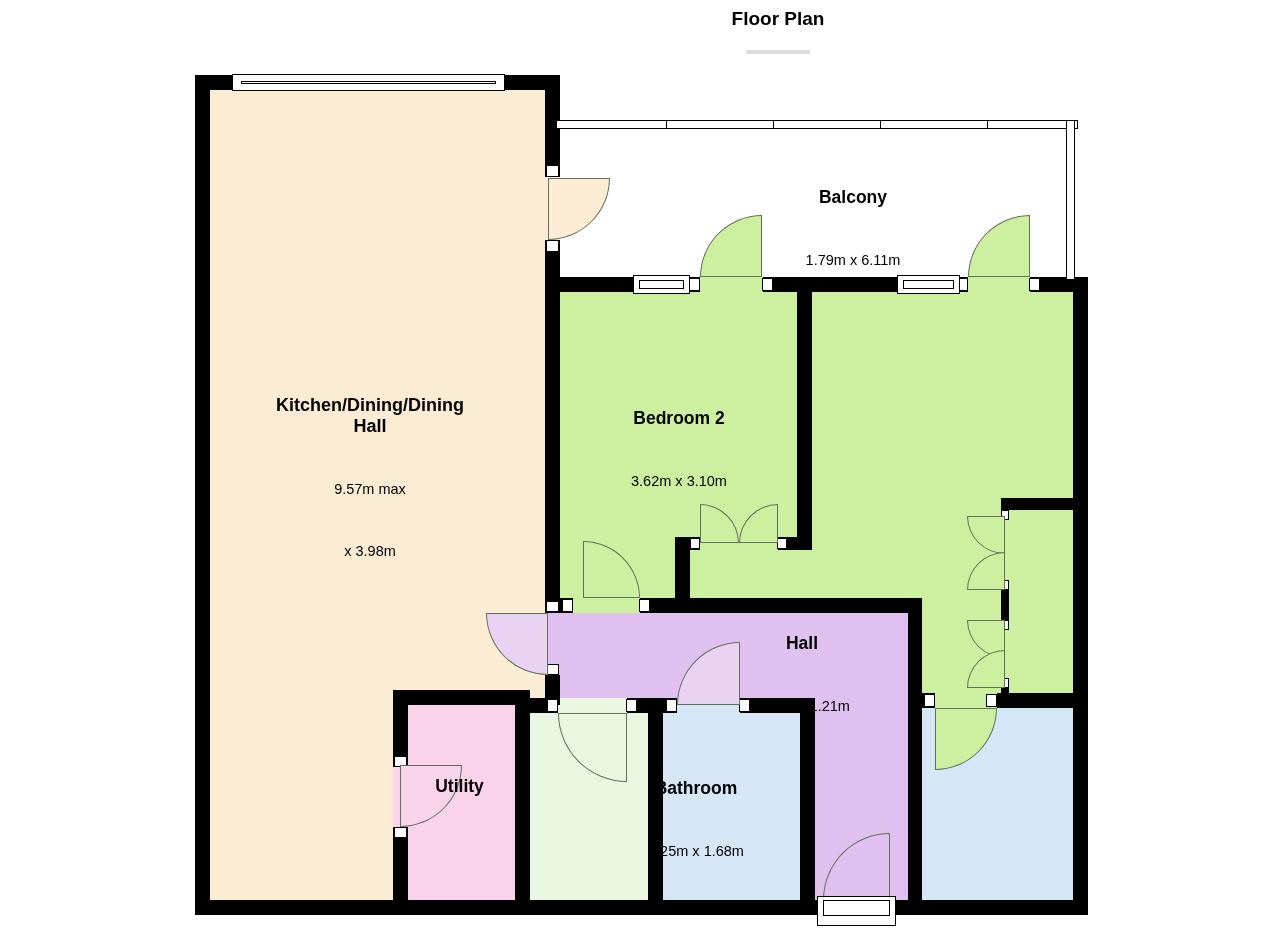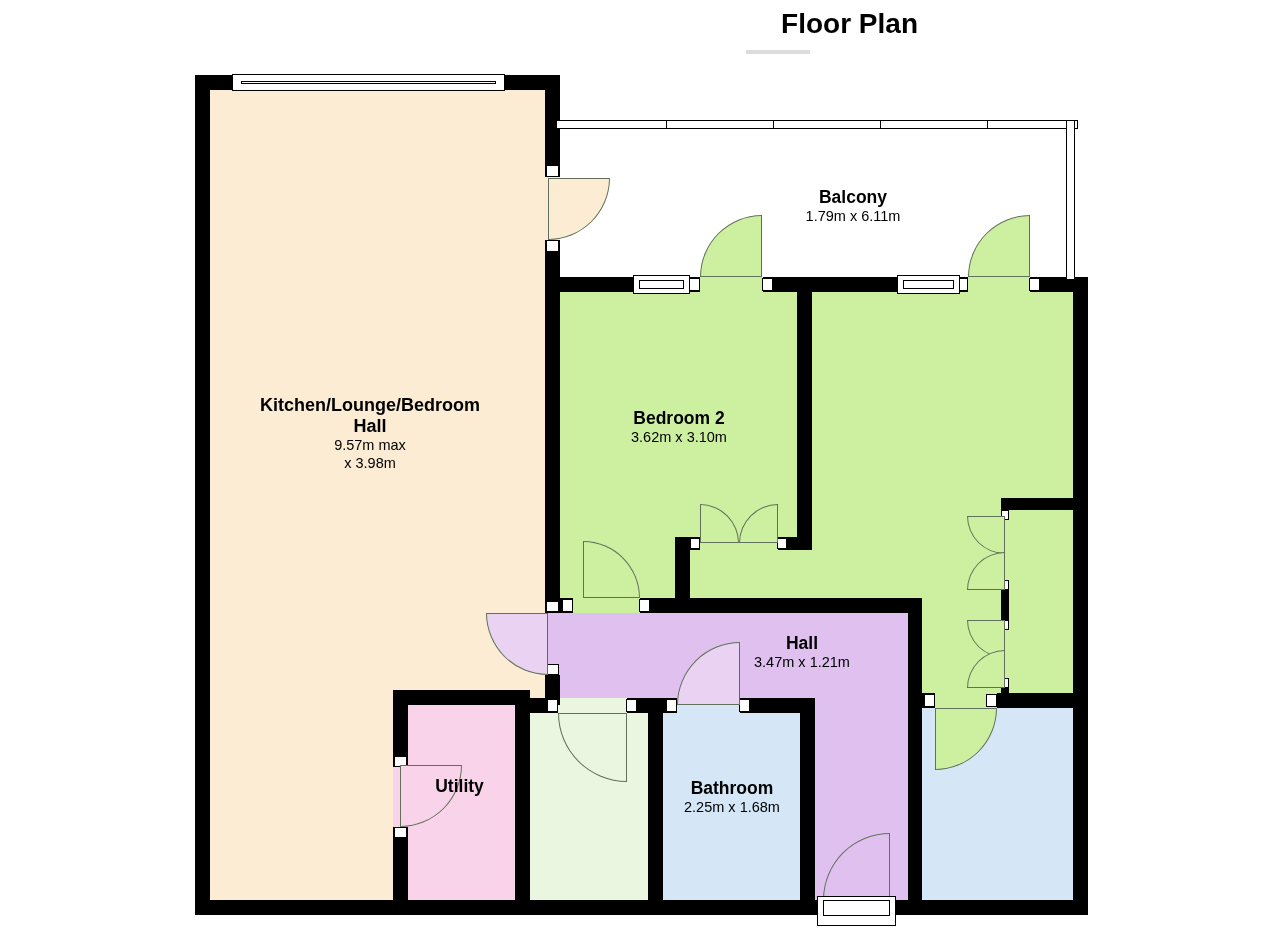--- a/index.html
+++ b/index.html
@@ -9,23 +9,23 @@
   .wall{position:absolute;background:#000;}
   .jamb{position:absolute;background:#fff;border:1px solid #000;box-sizing:border-box;}
   .disc{position:absolute;border:1px solid #60705a;box-sizing:border-box;}
   .win{position:absolute;background:#fff;border:1px solid #000;box-sizing:border-box;}
   .win .inner{position:absolute;border:1px solid #000;}
   .rail{position:absolute;background:#fff;border:1px solid #000;box-sizing:border-box;}
   .tick{position:absolute;top:0;bottom:0;width:1px;background:#000;}
   .label{position:absolute;text-align:center;line-height:1.18;}
   .rname{font-weight:bold;font-size:17.5px;}
   .rname.big{font-size:18px;}
-  .rdims{font-size:14.5px;}
-  #title{position:absolute;left:638px;top:8px;width:280px;text-align:right;
-         font-size:28px;font-weight:bold;}
+  .rdims{font-size:14.5px;margin-top:44px;}
+  #title{position:absolute;left:638px;top:8px;width:280px;text-align:center;
+         font-size:19px;font-weight:bold;}
   #title-underline{position:absolute;left:746px;top:50px;width:64px;height:4px;background:#dcdcdc;}
 </style>
 </head>
 <body>
 
 <div id="plan">
   <div id="title">Floor Plan</div>
   <div id="title-underline"></div>
   <div id="geometry">
       <div class="abs" style="left: 210px; top: 90px; width: 335px; height: 810px; background: rgb(251, 236, 211);"></div>
@@ -135,21 +135,21 @@
         <div class="tick" style="left: 216px;"></div>
         <div class="tick" style="left: 323px;"></div>
         <div class="tick" style="left: 430px;"></div>
       </div>
       <div class="rail" style="left: 1066px; top: 120px; width: 9px; height: 160px;"></div>
       <div class="win" style="left: 817px; top: 896px; width: 79px; height: 30px;"></div>
       <div class="win" style="left: 823px; top: 900px; width: 67px; height: 16px;"></div>
     </div>
 
   <div class="label" style="left:240px;top:395px;width:260px">
-    <div class="rname big">Kitchen/Lounge/Bedroom</div>
+    <div class="rname big">Kitchen/Dining/Dining</div>
     <div class="rname big">Hall</div>
     <div class="rdims">9.57m max</div>
     <div class="rdims">x 3.98m</div>
   </div>
 
   <div class="label" style="left:758px;top:187px;width:190px">
     <div class="rname">Balcony</div>
     <div class="rdims">1.79m x 6.11m</div>
   </div>
 
@@ -162,18 +162,18 @@
   <div class="label" style="left:712px;top:633px;width:180px">
     <div class="rname">Hall</div>
     <div class="rdims">3.47m x 1.21m</div>
   </div>
 
   <div class="label" style="left:402px;top:776px;width:115px">
     <div class="rname">Utility</div>
   </div>
 
 
-  <div class="label" style="left:642px;top:778px;width:180px">
+  <div class="label" style="left:606px;top:778px;width:180px">
     <div class="rname">Bathroom</div>
     <div class="rdims">2.25m x 1.68m</div>
   </div>
 
 </div>
 
 </body></html>

